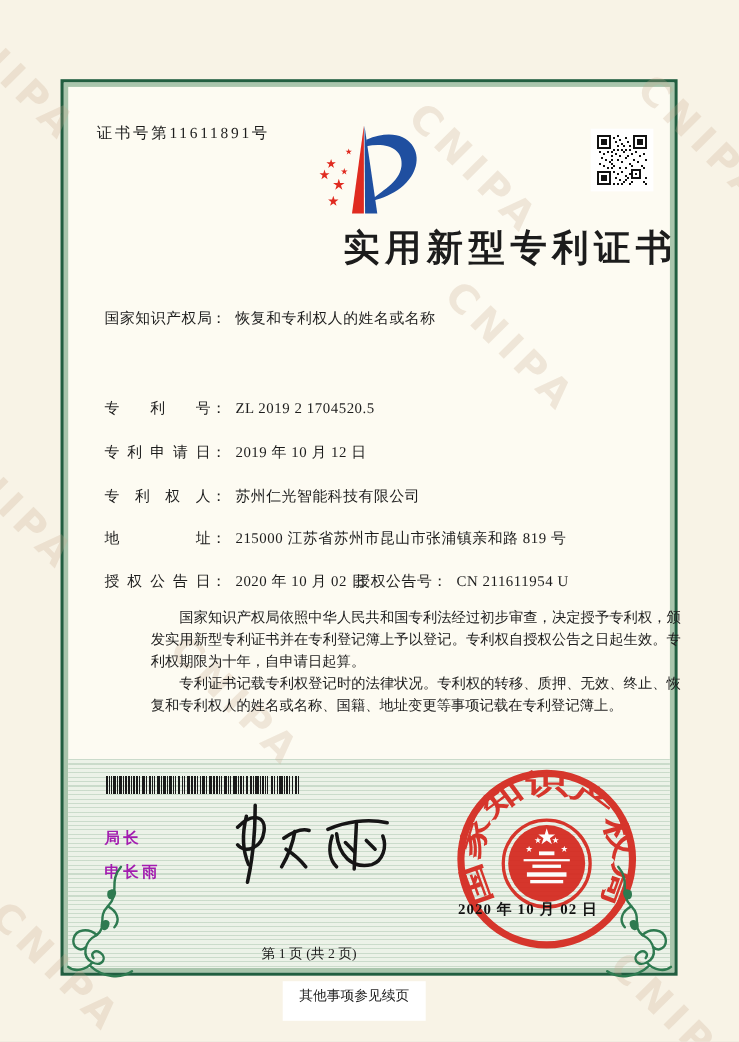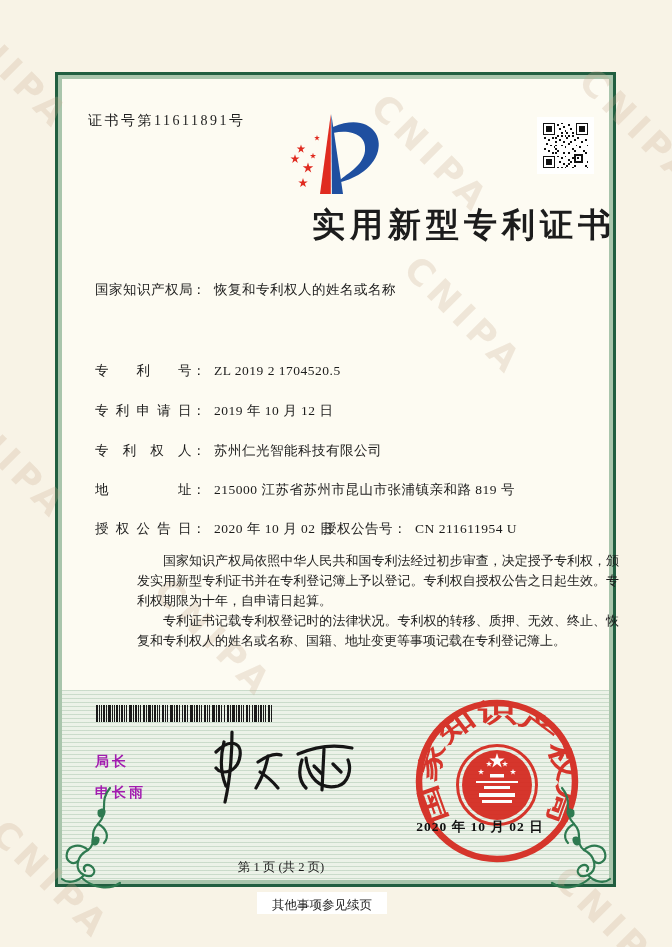--- a/index.html
+++ b/index.html
@@ -28,21 +28,21 @@
          text-align:justify;z-index:4;margin-left:42px;}
   .paras p{margin:0;text-indent:2em;}
   .barcode{position:absolute;left:96px;top:705px;z-index:5;}
   .signoff{position:absolute;left:95px;z-index:5;font-family:"DejaVu Sans","Liberation Sans",sans-serif;
            font-weight:600;font-size:14px;letter-spacing:3px;color:#a21caf;}
   .autograph{position:absolute;left:196px;top:726px;z-index:5;}
   .seal{position:absolute;left:413px;top:697px;z-index:6;opacity:.93;}
   .sealdate{position:absolute;left:410px;top:818px;width:140px;text-align:center;font-size:13.5px;
             font-weight:bold;letter-spacing:1px;color:#111;z-index:7;}
   .pagenum{position:absolute;left:55px;top:859px;width:452px;text-align:center;font-size:12.5px;z-index:5;}
-  .note{position:absolute;left:257px;top:892px;width:130px;height:22px;line-height:26px;background:#ffffff;
+  .note{position:absolute;left:257px;top:892px;width:130px;height:36px;line-height:26px;background:#ffffff;
         text-align:center;font-size:12.5px;z-index:4;}
   .orn{position:absolute;z-index:6;}
   .orn.right{transform:scaleX(-1);}
 </style>
 </head>
 <body>
 
 <div class="page">
 
   <span class="wm" style="left:-28px;top:2px">CNIPA</span>

